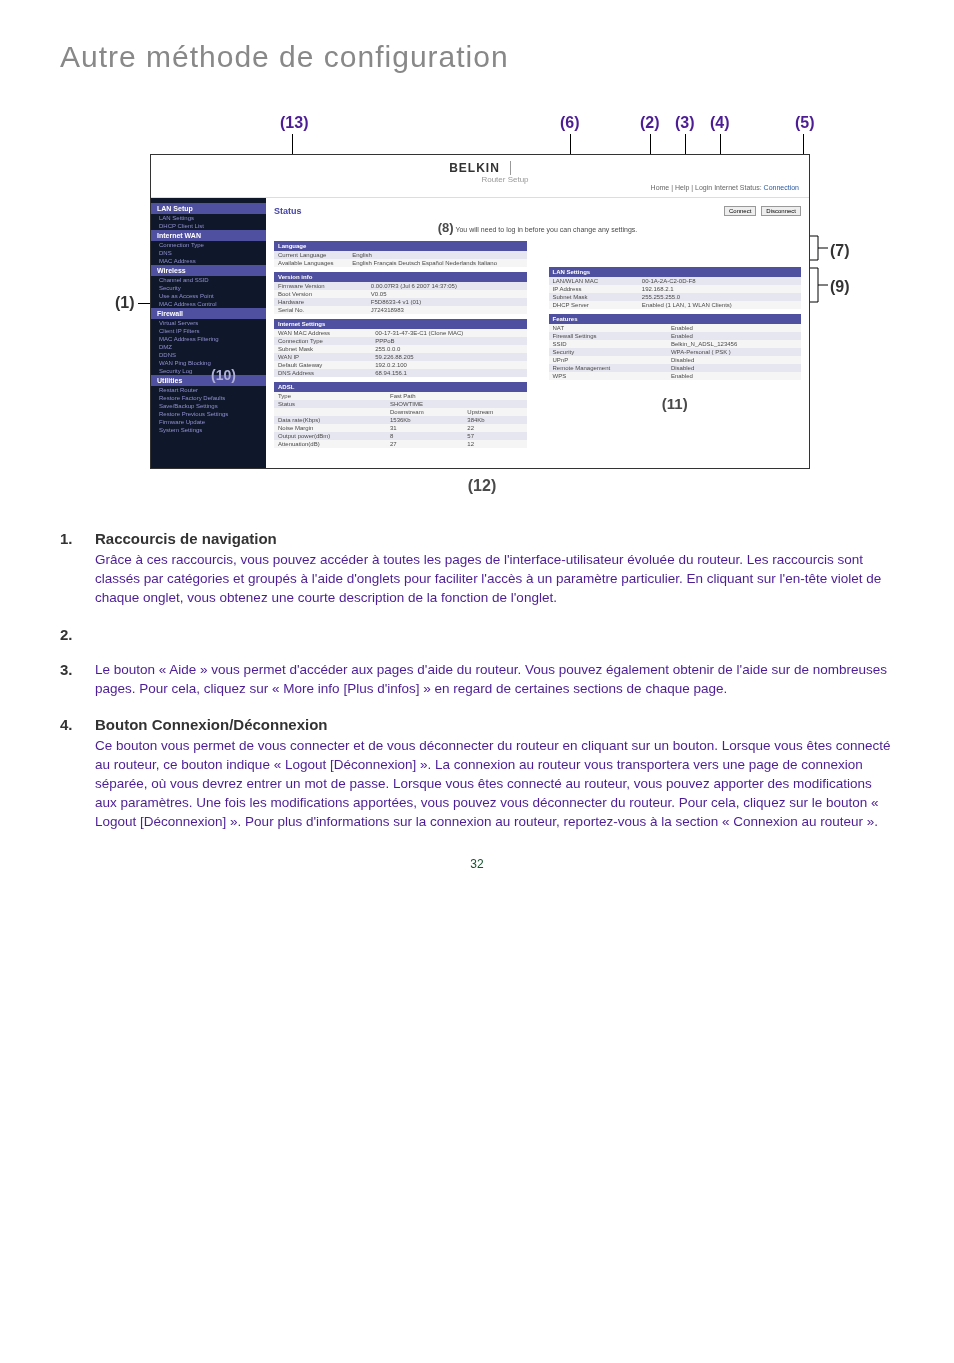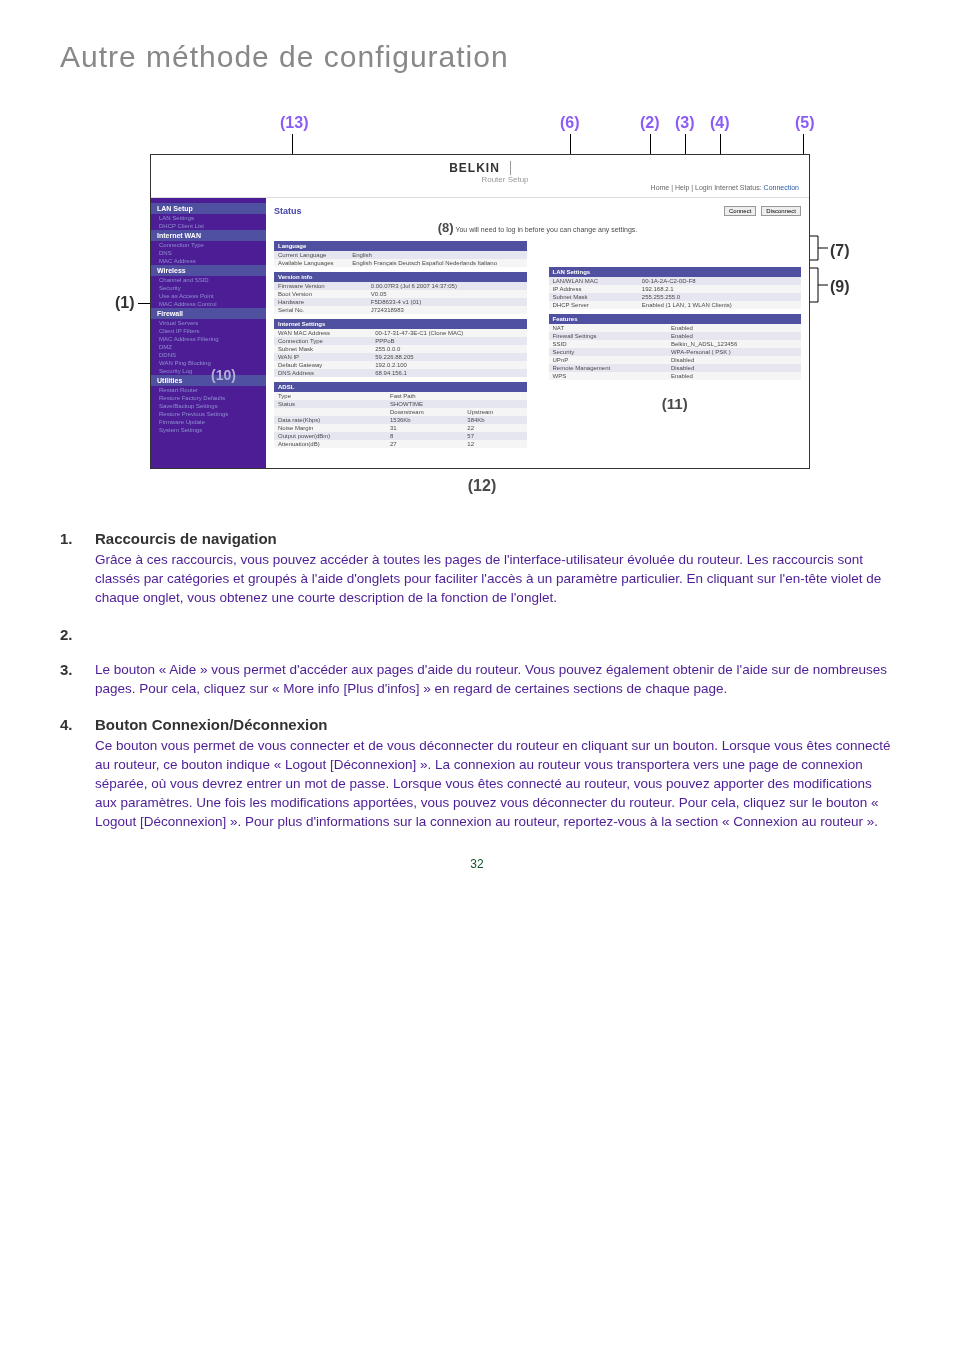--- a/index.html
+++ b/index.html
@@ -25,21 +25,21 @@
     }
     .callouts-top {
       position: relative;
       height: 40px;
       margin-left: 90px;
     }
     .callout-num {
       position: absolute;
       font-size: 16px;
       font-weight: bold;
-      color: #8b5cf6;
+      color: #4c1d95;
     }
     .callout-line {
       position: absolute;
       background: #000;
     }
     .screenshot {
       position: relative;
       margin-left: 90px;
       width: 660px;
       border: 1px solid #333;
@@ -87,21 +87,21 @@
       font-size: 7px;
       color: #666;
     }
     .header-right a { color: #2a5aa0; text-decoration: none; }
     .router-body {
       display: flex;
       min-height: 270px;
     }
     .sidebar {
       width: 115px;
-      background: #4c1d95;
+      background: #0f172a;
       color: #aaa;
       padding: 5px 0;
     }
     .side-header {
       background: #5050a0;
       color: #fff;
       font-weight: bold;
       padding: 2px 6px;
       font-size: 7px;
     }

